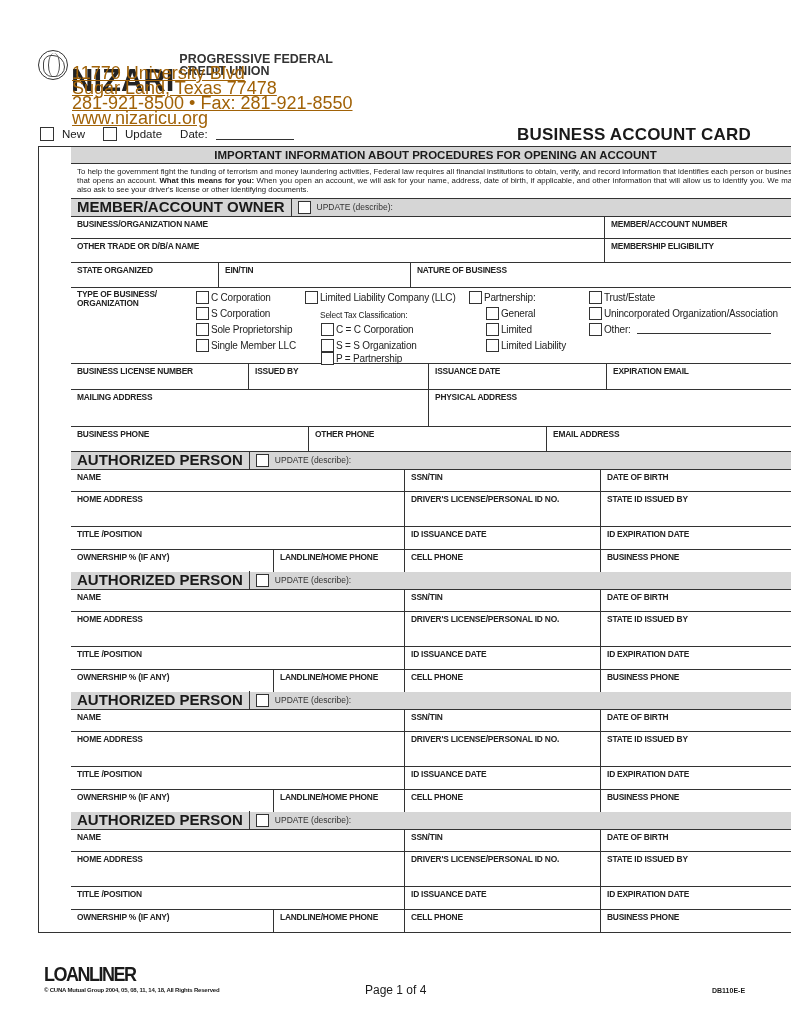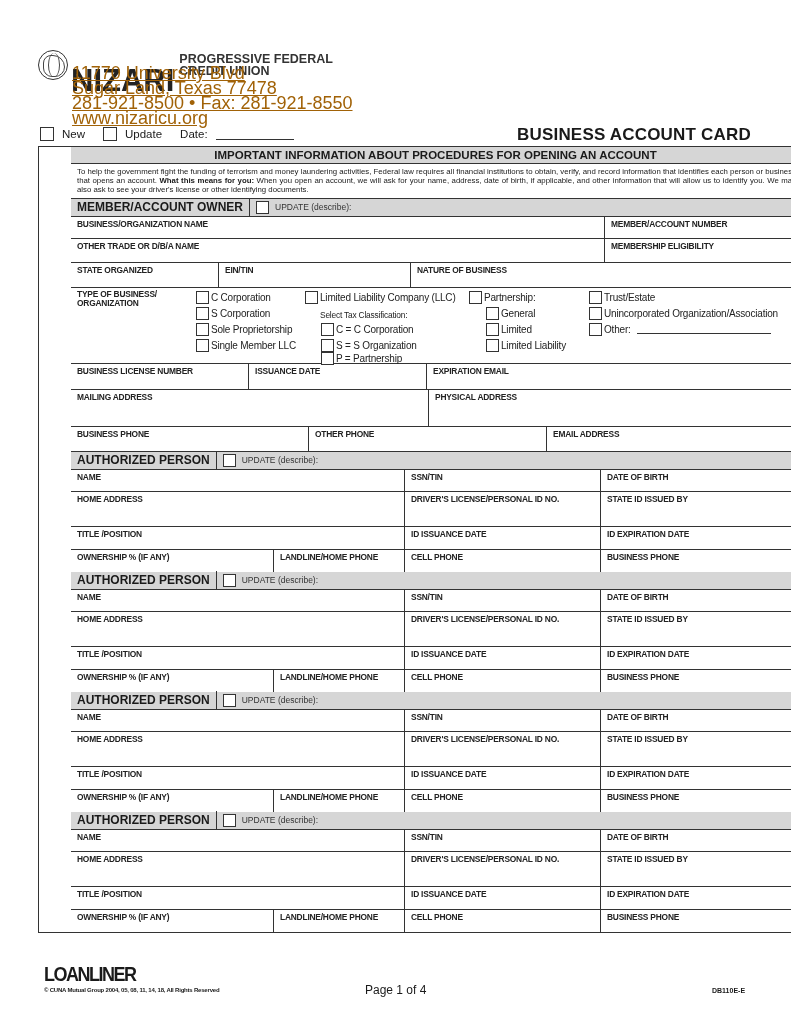--- a/index.html
+++ b/index.html
@@ -23,21 +23,21 @@
   .date-line { display: inline-block; width: 78px; border-bottom: 1px solid #333; height: 12px; margin-left: 8px; }
 
   .card-title { right: 40px; top: 125px; font-size: 17px; font-weight: bold; letter-spacing: 0.2px; }
 
   
   .form { left: 38px; top: 146px; width: 763px; border: 1.5px solid #333; padding-left: 32px; }
   .bar-center { background: #d6d6d6; text-align: center; font-weight: bold; font-size: 11.5px; height: 17px; line-height: 17px; border-bottom: 1px solid #333; }
   .notice { font-size: 7.8px; line-height: 9.2px; padding: 3px 4px 3px 6px; text-align: justify; border-bottom: 1px solid #333; }
 
   .sec-head { background: #d6d6d6; height: 18px; display: flex; align-items: center; border-bottom: 1px solid #333; }
-  .sec-title { font-weight: bold; font-size: 12px; padding: 0 6px; height: 18px; line-height: 18px; border-right: 1px solid #333; }
+  .sec-title { font-weight: bold; font-size: 15px; padding: 0 6px; height: 18px; line-height: 18px; border-right: 1px solid #333; }
   .sec-head .chk { margin-left: 6px; width: 13px; height: 13px; }
   .sec-upd { font-size: 8.5px; margin-left: 6px; color: #333; }
 
   .row { display: flex; border-bottom: 1px solid #333; }
   .row:last-child { border-bottom: none; }
   .cell { border-right: 1px solid #333; padding: 2px 0 0 6px; font-size: 8.4px; font-weight: bold; letter-spacing: -0.2px; color: #222; }
   .cell:last-child { border-right: none; }
 
   .type-row { height: 76px; position: relative; border-bottom: 1px solid #333; }
   .type-row .lbl { position: absolute; font-size: 8.4px; font-weight: bold; color: #222; letter-spacing: -0.2px; }
@@ -171,20 +171,21 @@
       </div>
     <div class="opt" style="left:518px;top:35px">
         <span class="chk"></span>
         <span>Other:</span>
         <span class="opt-other-line"></span>
       </div>
   </div>
 
   <div class="row" style="height:26px">
     <div class="cell" style="width:178px">BUSINESS LICENSE NUMBER</div>
+    <div class="cell" style="width:180px">ISSUED BY</div>
     <div class="cell" style="width:178px">ISSUANCE DATE</div>
     <div class="cell" style="flex:1">EXPIRATION EMAIL</div>
   </div>
   <div class="row" style="height:37px">
     <div class="cell" style="width:358px">MAILING ADDRESS</div>
     <div class="cell" style="flex:1">PHYSICAL ADDRESS</div>
   </div>
   <div class="row" style="height:25px">
     <div class="cell" style="width:238px">BUSINESS PHONE</div>
     <div class="cell" style="width:238px">OTHER PHONE</div>

